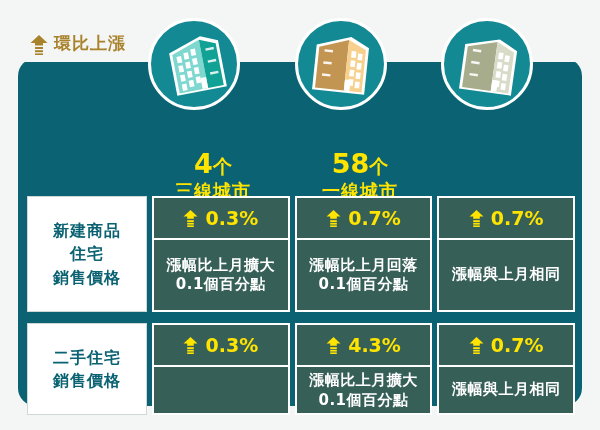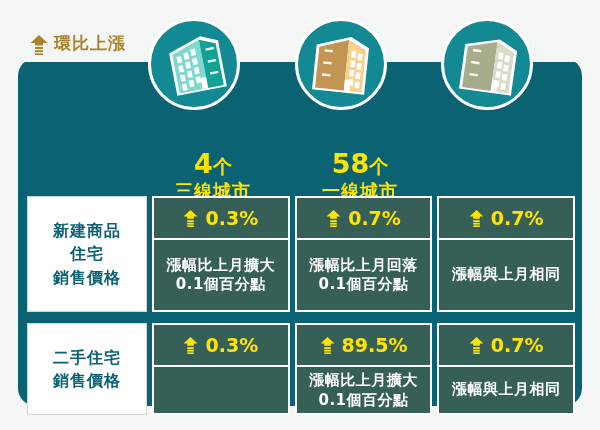--- a/index.html
+++ b/index.html
@@ -314,21 +314,21 @@
         <div class="cell-bot"></div>
       </div>
       <div class="cell">
         <div class="cell-top">
           <svg class="up-arrow" viewBox="0 0 15 17">
             <polygon points="7.5,0 14.5,6.6 10.8,6.6 10.8,8.8 4.2,8.8 4.2,6.6 0.5,6.6" fill="#ffe400"></polygon>
             <rect x="4.2" y="10.2" width="6.6" height="1.8" fill="#ffe400"></rect>
             <rect x="4.2" y="12.8" width="6.6" height="1.8" fill="#ffe400"></rect>
             <rect x="4.2" y="15.4" width="6.6" height="1.6" fill="#ffe400"></rect>
           </svg>
-          <span class="pct">89.5%</span>
+          <span class="pct">4.3%</span>
         </div>
         <div class="cell-bot">漲幅比上月擴大<br>0.1個百分點</div>
       </div>
       <div class="cell">
         <div class="cell-top">
           <svg class="up-arrow" viewBox="0 0 15 17">
             <polygon points="7.5,0 14.5,6.6 10.8,6.6 10.8,8.8 4.2,8.8 4.2,6.6 0.5,6.6" fill="#ffe400"></polygon>
             <rect x="4.2" y="10.2" width="6.6" height="1.8" fill="#ffe400"></rect>
             <rect x="4.2" y="12.8" width="6.6" height="1.8" fill="#ffe400"></rect>
             <rect x="4.2" y="15.4" width="6.6" height="1.6" fill="#ffe400"></rect>

